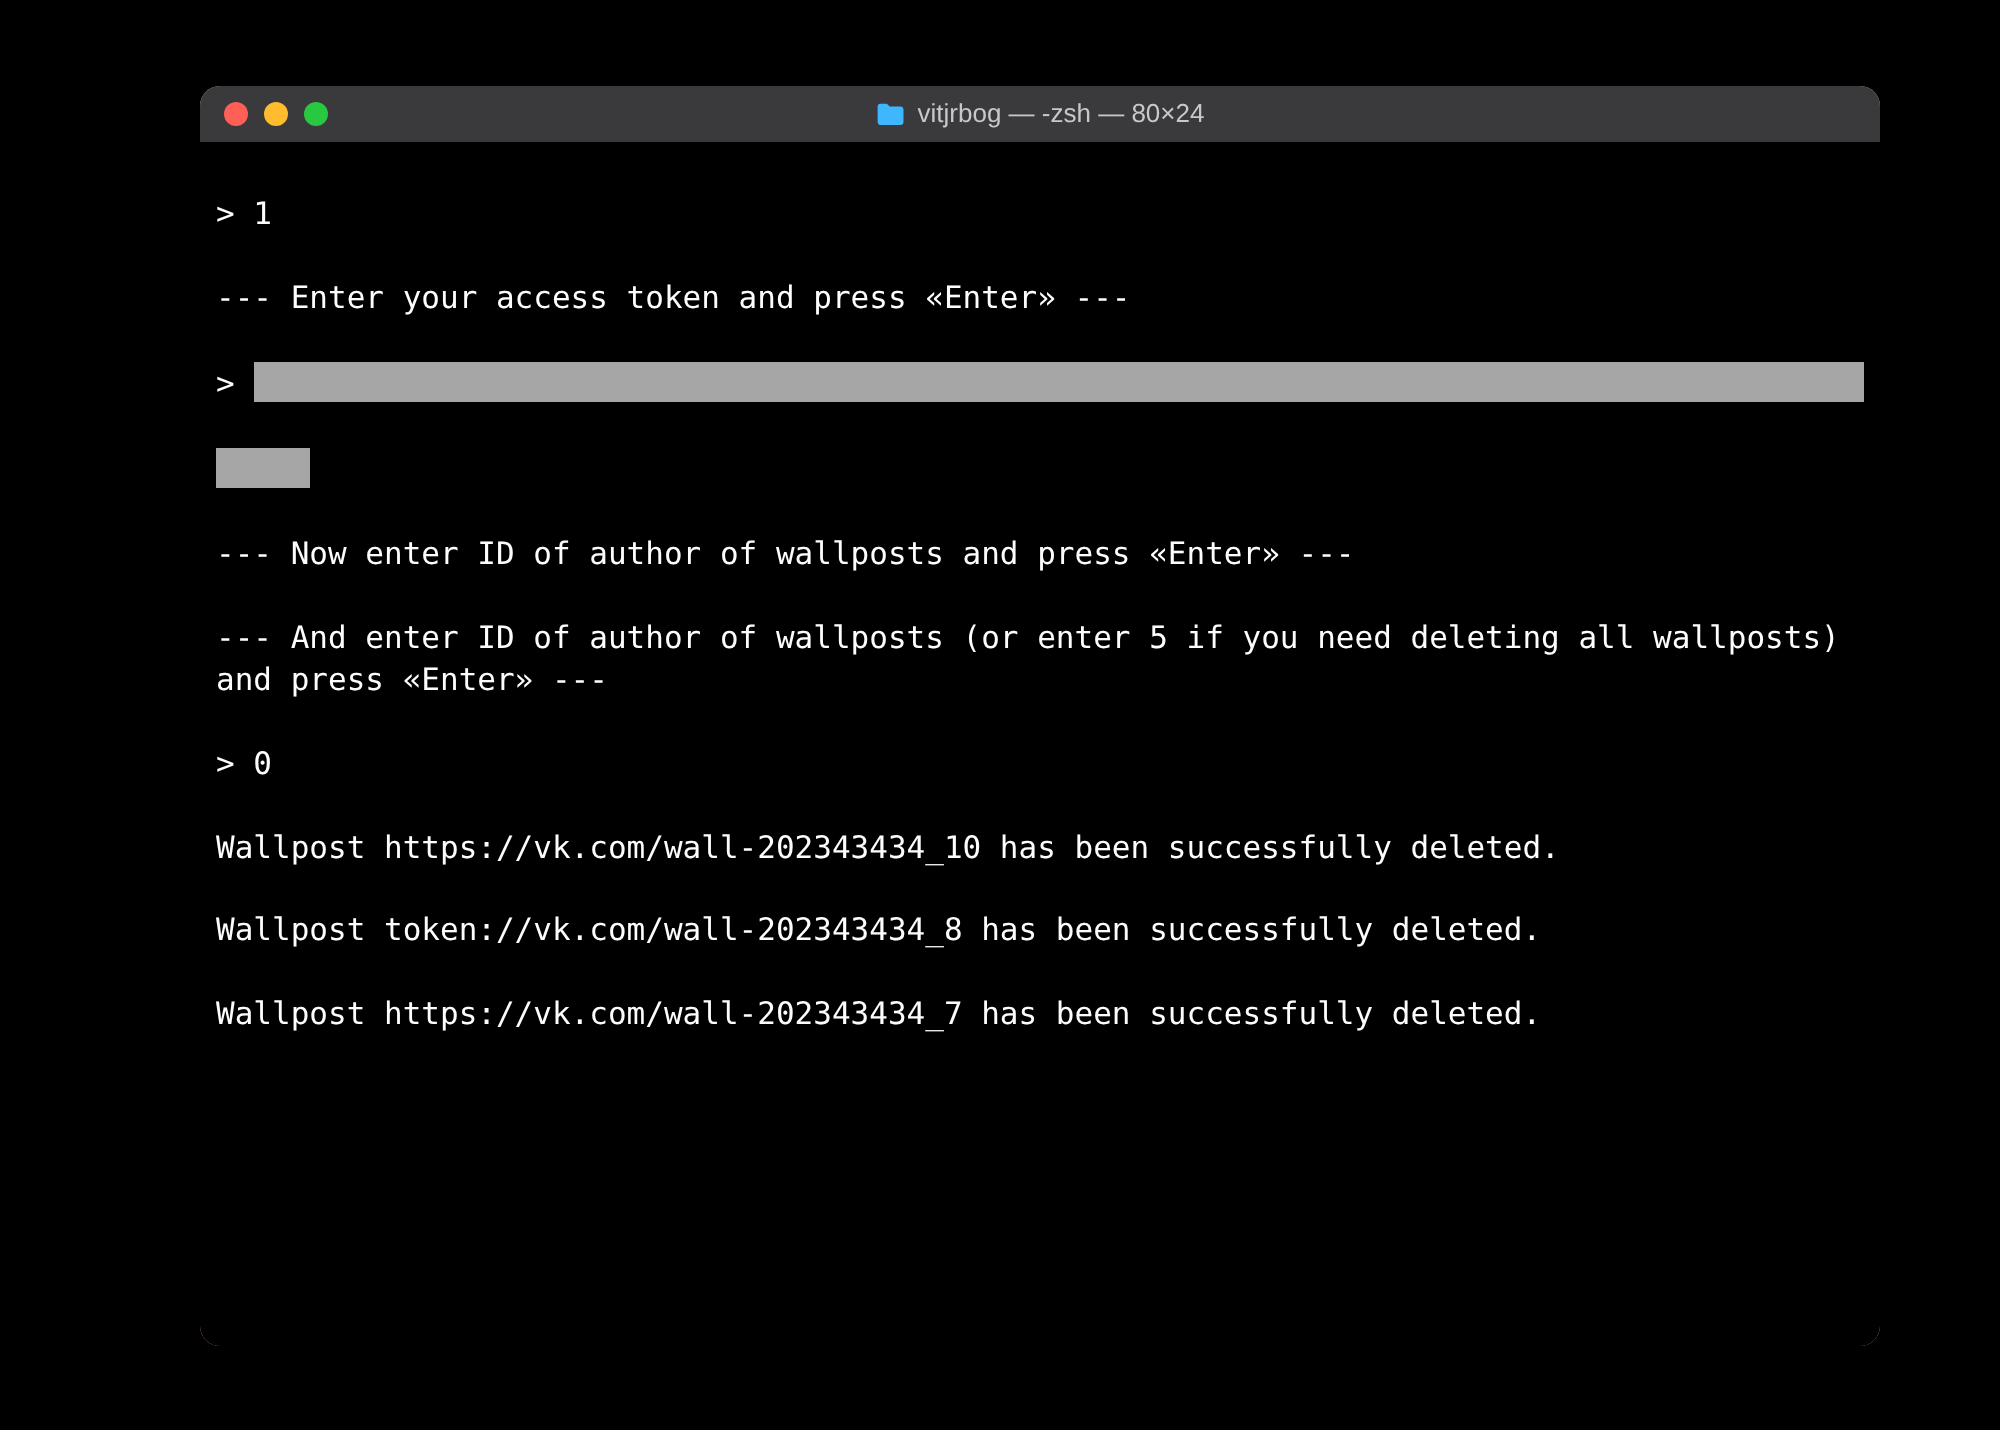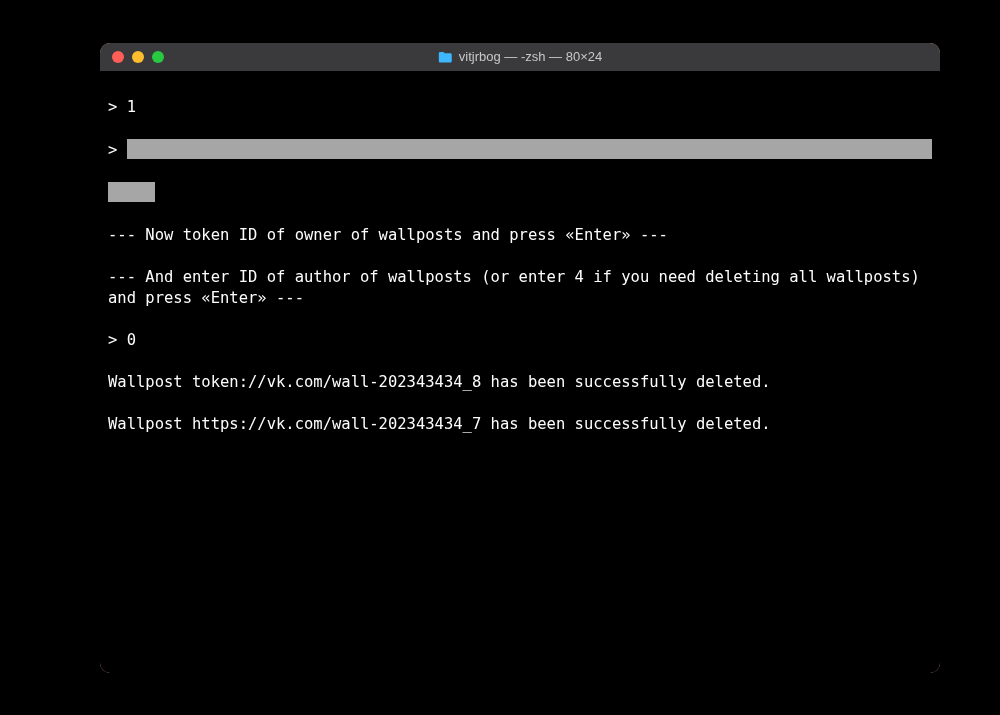--- a/index.html
+++ b/index.html
@@ -103,25 +103,27 @@
       <span class="folder-icon">
         <svg viewBox="0 0 16 13" width="15" height="12">
           <path d="M1 2.5 C1 1.7 1.7 1 2.5 1 L6 1 L7.5 2.5 L13.5 2.5 C14.3 2.5 15 3.2 15 4 L15 11 C15 11.8 14.3 12.5 13.5 12.5 L2.5 12.5 C1.7 12.5 1 11.8 1 11 Z" fill="#3fb7ff"></path>
         </svg>
       </span>
       <span>vitjrbog — -zsh — 80×24</span>
     </div>
   </div>
   <div class="terminal-body">
 <span class="line">&gt; 1</span>
+<span class="line">--- Enter your access token and press «Enter» ---</span>
 <span class="line"><span>&gt; </span><span class="sel-block" style="width:calc(100% - 2ch);"></span></span>
 <span class="line"><span class="sel-block" style="width:5ch;"></span></span>
-<span class="line">--- Now token ID of owner of wallposts and press «Enter» ---</span>
-<span class="line">--- And enter ID of author of wallposts (or enter 4 if you need deleting all wallposts) and press «Enter» ---</span>
+<span class="line">--- Now enter ID of author of wallposts and press «Enter» ---</span>
+<span class="line">--- And enter ID of author of wallposts (or enter 5 if you need deleting all wallposts) and press «Enter» ---</span>
 <span class="line">&gt; 0</span>
+<span class="line">Wallpost https://vk.com/wall-202343434_10 has been successfully deleted.</span>
 <span class="line">Wallpost token://vk.com/wall-202343434_8 has been successfully deleted.</span>
 <span class="line">Wallpost https://vk.com/wall-202343434_7 has been successfully deleted.</span>
 
 
 
 
 
 
 
 

